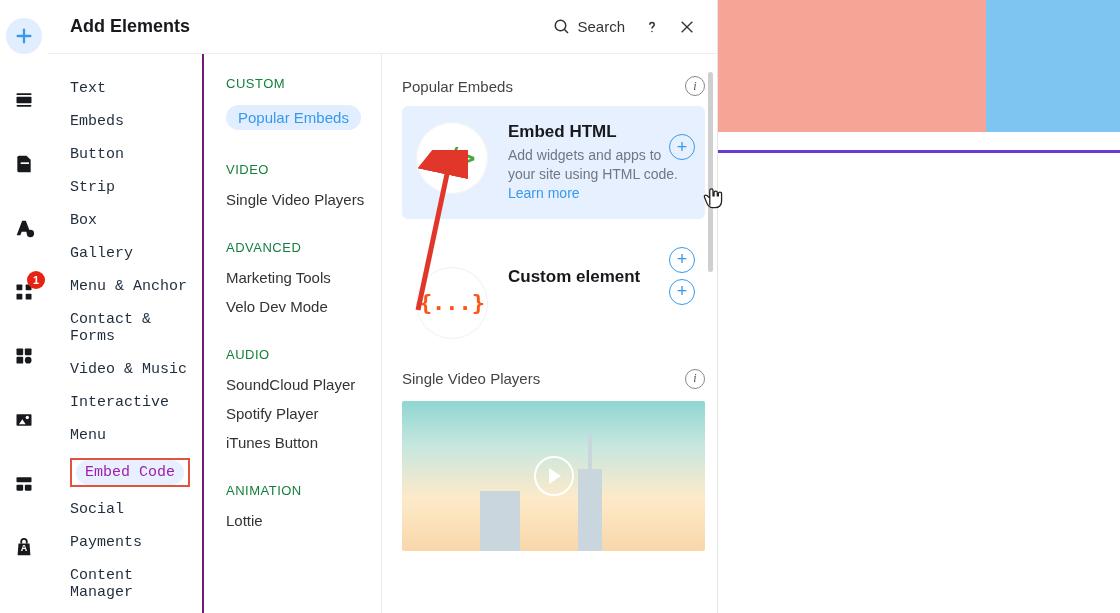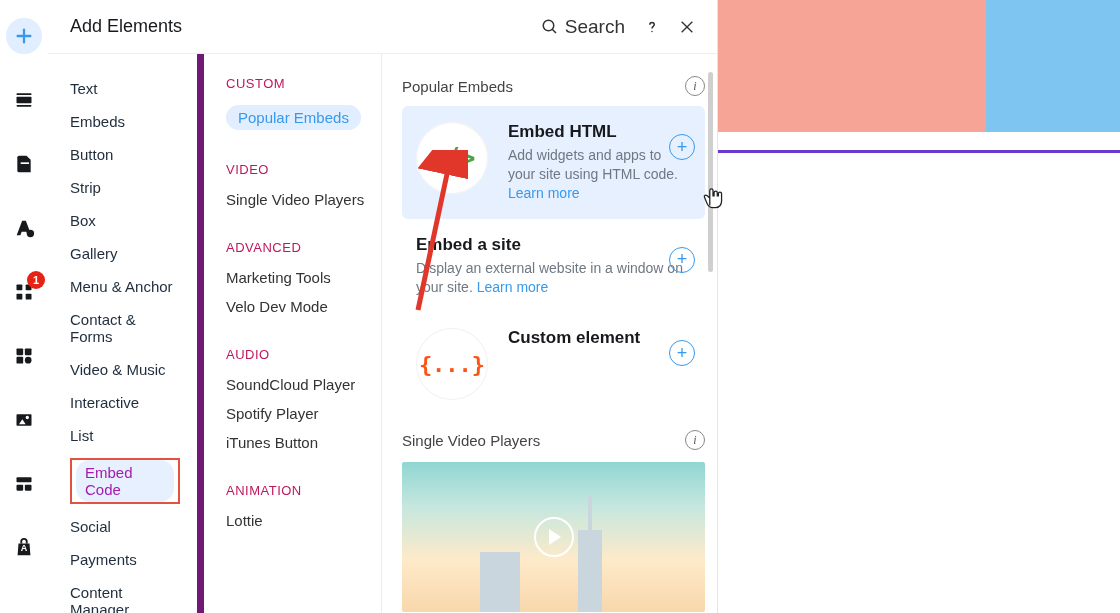--- a/index.html
+++ b/index.html
@@ -14,37 +14,37 @@
   .plus-circle svg { stroke: #3899ec; }
   .notif-dot { position: absolute; top: -3px; right: -3px; width: 18px; height: 18px; background: #e62214; color:#fff; font-size: 11px; border-radius:50%; display:flex; align-items:center; justify-content:center; font-weight:600;}
   .shop-a { position:absolute; font-size:9px; color:#fff; font-weight:700; }
 
   
   .main { flex: 1 1 auto; display: flex; position: relative; }
 
   
   .panel { width: 670px; background: #fff; border-right: 1px solid #e5e5e5; display: flex; flex-direction: column; }
   .panel-header { height: 54px; display:flex; align-items:center; justify-content: space-between; padding: 0 22px; border-bottom: 1px solid #eeeeee; }
-  .panel-title { font-size: 18px; font-weight: 400; color: #17191c; }
+  .panel-title { font-size: 18px; font-weight: 700; color: #17191c; }
   .panel-actions { display:flex; align-items:center; gap: 18px; color:#333; }
-  .search-lbl { display:flex; align-items:center; gap:6px; font-size:19px; color:#333; cursor:pointer;}
+  .search-lbl { display:flex; align-items:center; gap:6px; font-size:15px; color:#333; cursor:pointer;}
   .icon-btn { cursor:pointer; display:flex; }
 
   .panel-body { flex:1; display:flex; overflow:hidden; }
 
   
-  .col-cat { width: 156px; border-right: 7px solid #701a75; padding: 18px 17px 0 22px; }
+  .col-cat { width: 156px; border-right: 2px solid #701a75; padding: 18px 0 0 22px; font-family: Liberation Mono, monospace; }
   .cat-item { font-size: 15px; color: #1f2d3d; padding: 8px 0; cursor:pointer; }
   .cat-selected { border: 2px solid #e15241; background: #fff; display:inline-block; padding: 0 4px;}
   .cat-selected .cat-inner { color: #a21caf; background: #e7f0ff; padding: 4px 9px; border-radius:14px; display:inline-block;}
 
   
   .col-sub { width: 178px; border-right: 1px solid #ececec; padding: 22px 0 0 22px; }
   .sub-group { margin-bottom: 26px; }
-  .sub-head { font-size: 13px; color: #be185d; letter-spacing: .5px; margin-bottom: 8px;}
+  .sub-head { font-size: 13px; color: #15803d; letter-spacing: .5px; margin-bottom: 8px;}
   .sub-item { font-size: 15px; color: #333; padding: 6px 0; cursor:pointer;}
   .sub-selected { color: #3899ec; background: #e0eeff; display:inline-block; padding: 4px 12px; border-radius: 14px;}
 
   
   .col-embed { flex:1; padding: 22px 12px 0 20px; overflow: hidden; position: relative; }
   .section-row { display:flex; align-items:center; justify-content:space-between; margin-bottom:10px;}
   .section-title { font-size: 15px; color: #444; }
   .info-badge { width: 20px; height: 20px; border:1px solid #888; border-radius:50%; display:flex; align-items:center; justify-content:center; font-size:12px; font-style:italic; font-family: Georgia, serif; color:#555;}
 
   .embed-card { display:flex; align-items:flex-start; gap:20px; padding: 16px 14px; border-radius:6px; position:relative;}
@@ -188,21 +188,21 @@
           <div class="cat-item">Text</div>
           <div class="cat-item">Embeds</div>
           <div class="cat-item">Button</div>
           <div class="cat-item">Strip</div>
           <div class="cat-item">Box</div>
           <div class="cat-item">Gallery</div>
           <div class="cat-item">Menu &amp; Anchor</div>
           <div class="cat-item">Contact &amp; Forms</div>
           <div class="cat-item">Video &amp; Music</div>
           <div class="cat-item">Interactive</div>
-          <div class="cat-item">List</div>
+          <div class="cat-item">Menu</div>
           <div class="cat-item" style="padding: 6px 0px;"><div class="cat-selected"><span class="cat-inner">Embed Code</span></div></div>
           <div class="cat-item">Social</div>
           <div class="cat-item">Payments</div>
           <div class="cat-item">Content Manager</div>
           <div class="cat-item">Blog</div>
         </div>
 
       <div class="col-sub" id="sub-list">
           <div class="sub-group">
             <div class="sub-head">CUSTOM</div>
@@ -240,24 +240,20 @@
         <div id="embed-list">
             <div class="embed-card embed-card-selected">
               <div class="embed-icon codebr">&lt;/&gt;</div>
               <div class="embed-body">
                 <div class="embed-title">Embed HTML</div>
                 <div class="embed-desc">Add widgets and apps to your site using HTML code. <a class="embed-link" href="#">Learn more</a></div>
               </div>
               <div class="embed-add">+</div>
             </div>
             <div class="embed-card">
-              <div class="embed-body">
-                <div class="embed-title">Embed a site</div>
-                <div class="embed-desc">Display an external website in a window on your site. <a class="embed-link" href="#">Learn more</a></div>
-              </div>
               <div class="embed-add">+</div>
             </div>
             <div class="embed-card">
               <div class="embed-icon curly">{...}</div>
               <div class="embed-body">
                 <div class="embed-title">Custom element</div>
               </div>
               <div class="embed-add">+</div>
             </div>
           </div>

